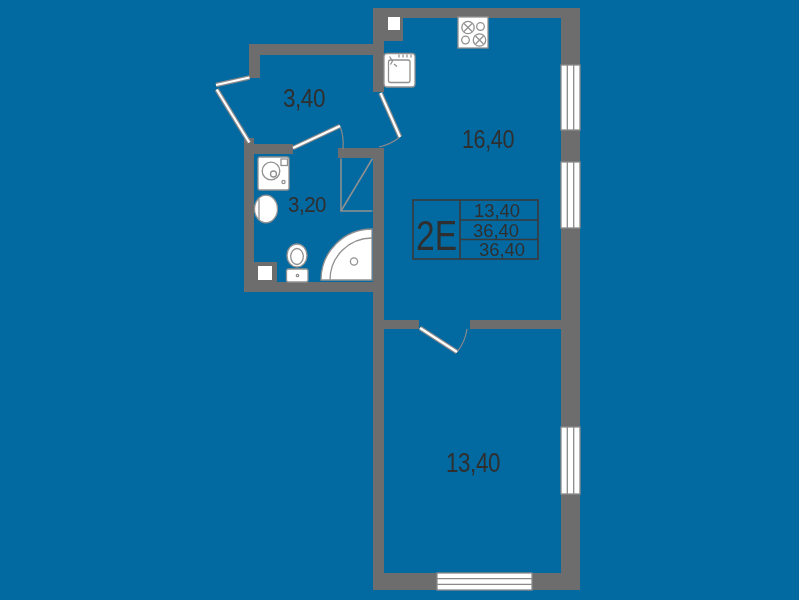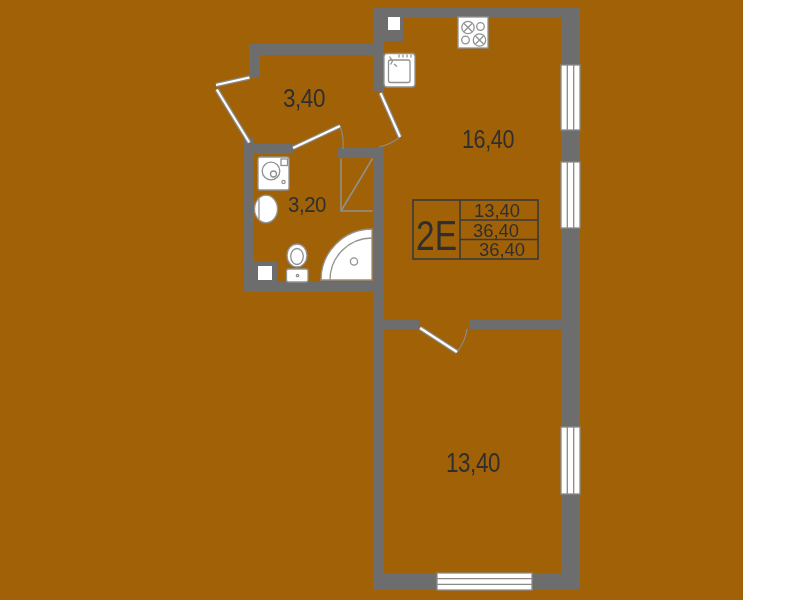--- a/index.html
+++ b/index.html
@@ -1,16 +1,16 @@
 <!DOCTYPE html>
 <html><head>
 <meta charset="utf-8">
 <style>
   html,body{margin:0;padding:0;background:#ffffff;}
-  .stage{width:743px;height:600px;position:relative;background:#a16207;overflow:hidden;}
+  .stage{width:799px;height:600px;position:relative;background:#0369a1;overflow:hidden;}
   svg{display:block;}
   text{font-family:"Liberation Sans","DejaVu Sans",sans-serif;}
   .room-label{letter-spacing:-0.5px;}
 </style>
 </head>
 <body>
 
 <div class="stage">
 <svg width="799" height="600" viewBox="0 0 799 600">
 

